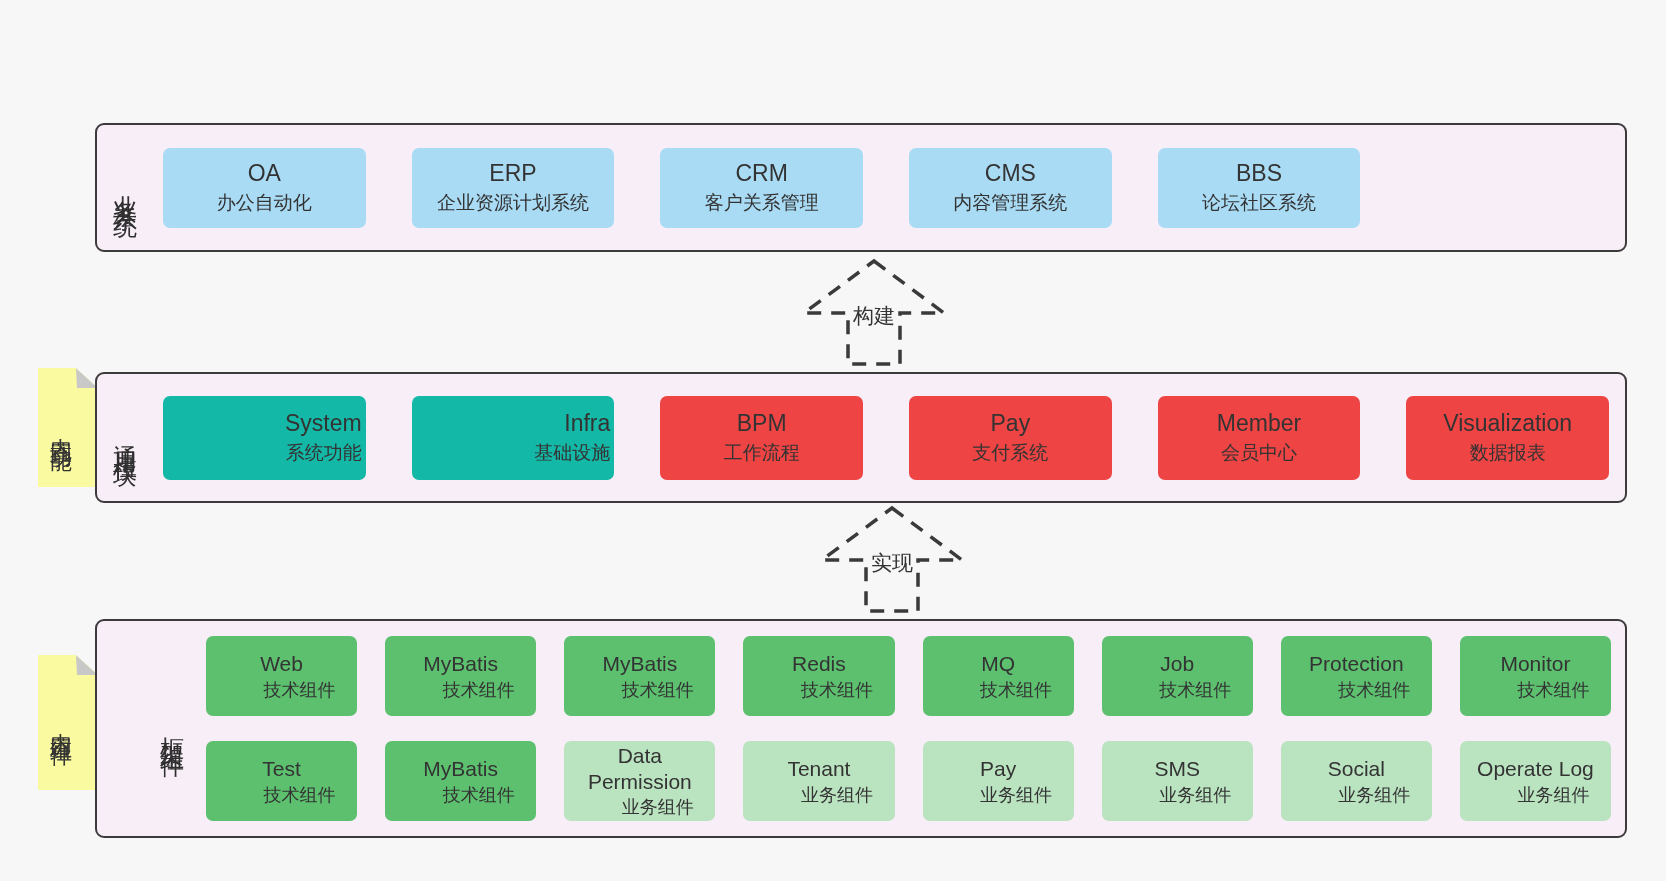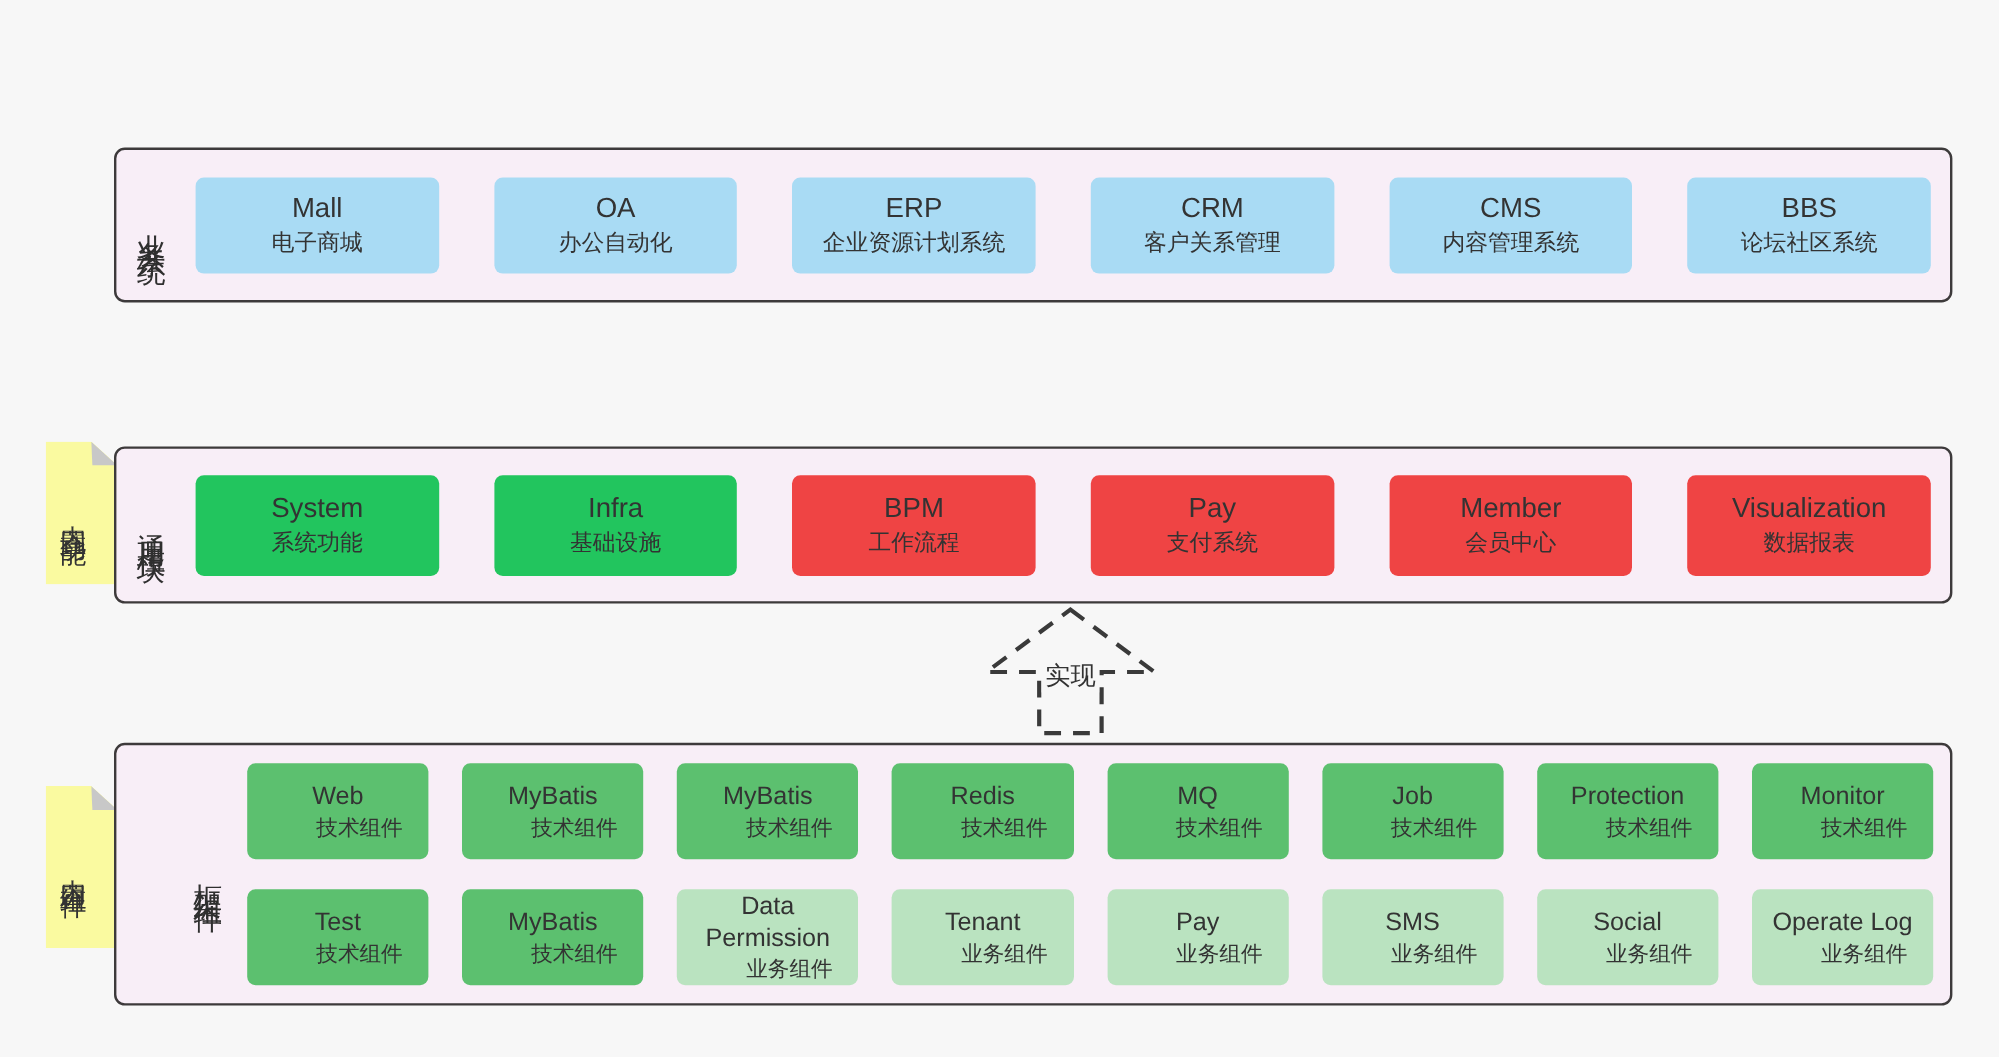--- a/index.html
+++ b/index.html
@@ -57,21 +57,21 @@
     box-sizing:border-box;
   }
   .band-1 .box{height:80px;}
   .band-2 .box{height:84px;}
   .band-3 .box{height:80px;}
   .box .en{font-size:23px;line-height:1.3;}
   .box .cn{font-size:19px;line-height:1.3;margin-top:2px;}
   .band-3 .box .en{font-size:21px;line-height:1.22;}
   .band-3 .box .cn{font-size:18px;line-height:1.25;margin-top:2px;margin-left:36px;}
   .t-blue{background:#a9dbf4;}
-  .t-red{background:#22c55e;}
+  .t-red{background:#14b8a6;align-items:flex-end;}
   .t-pink{background:#ef4444;}
   .t-green-dark{background:#5cc06f;}
   .t-green-light{background:#bae3c0;}
   
   .sticky{
     position:absolute;
     left:38px;width:60px;
     background:#fafaa0;
     clip-path:polygon(0 0, calc(100% - 22px) 0, 100% 20px, 100% 100%, 0 100%);
     display:flex;align-items:center;justify-content:center;
@@ -108,24 +108,20 @@
 </style>
 </head>
 <body>
 
 <div class="canvas">
 
   <div class="band band-1">
     <div class="band-label">业务系统</div>
     <div class="boxes">
       <div class="box t-blue">
-        <div class="en">Mall</div>
-        <div class="cn">电子商城</div>
-      </div>
-      <div class="box t-blue">
         <div class="en">OA</div>
         <div class="cn">办公自动化</div>
       </div>
       <div class="box t-blue">
         <div class="en">ERP</div>
         <div class="cn">企业资源计划系统</div>
       </div>
       <div class="box t-blue">
         <div class="en">CRM</div>
         <div class="cn">客户关系管理</div>
@@ -134,20 +130,26 @@
         <div class="en">CMS</div>
         <div class="cn">内容管理系统</div>
       </div>
       <div class="box t-blue">
         <div class="en">BBS</div>
         <div class="cn">论坛社区系统</div>
       </div>
     </div>
   </div>
 
+  <div class="arrow arrow-1">
+    <svg viewBox="0 0 160 112">
+      <polygon points="80,5 150,57 106,57 106,108 54,108 54,57 10,57" fill="none" stroke="#3a3a3a" stroke-width="3.5" stroke-dasharray="14 10"></polygon>
+    </svg>
+    <span class="arrow-label">构建</span>
+  </div>
 
   <div class="sticky sticky-2">
     <span class="sticky-text">内置功能</span>
     <svg class="fold" viewBox="0 0 22 20">
       <polygon points="0,0 22,20 1,20" fill="#c8c8c8"></polygon>
     </svg>
   </div>
 
   <div class="band band-2">
     <div class="band-label">通用模块</div>

